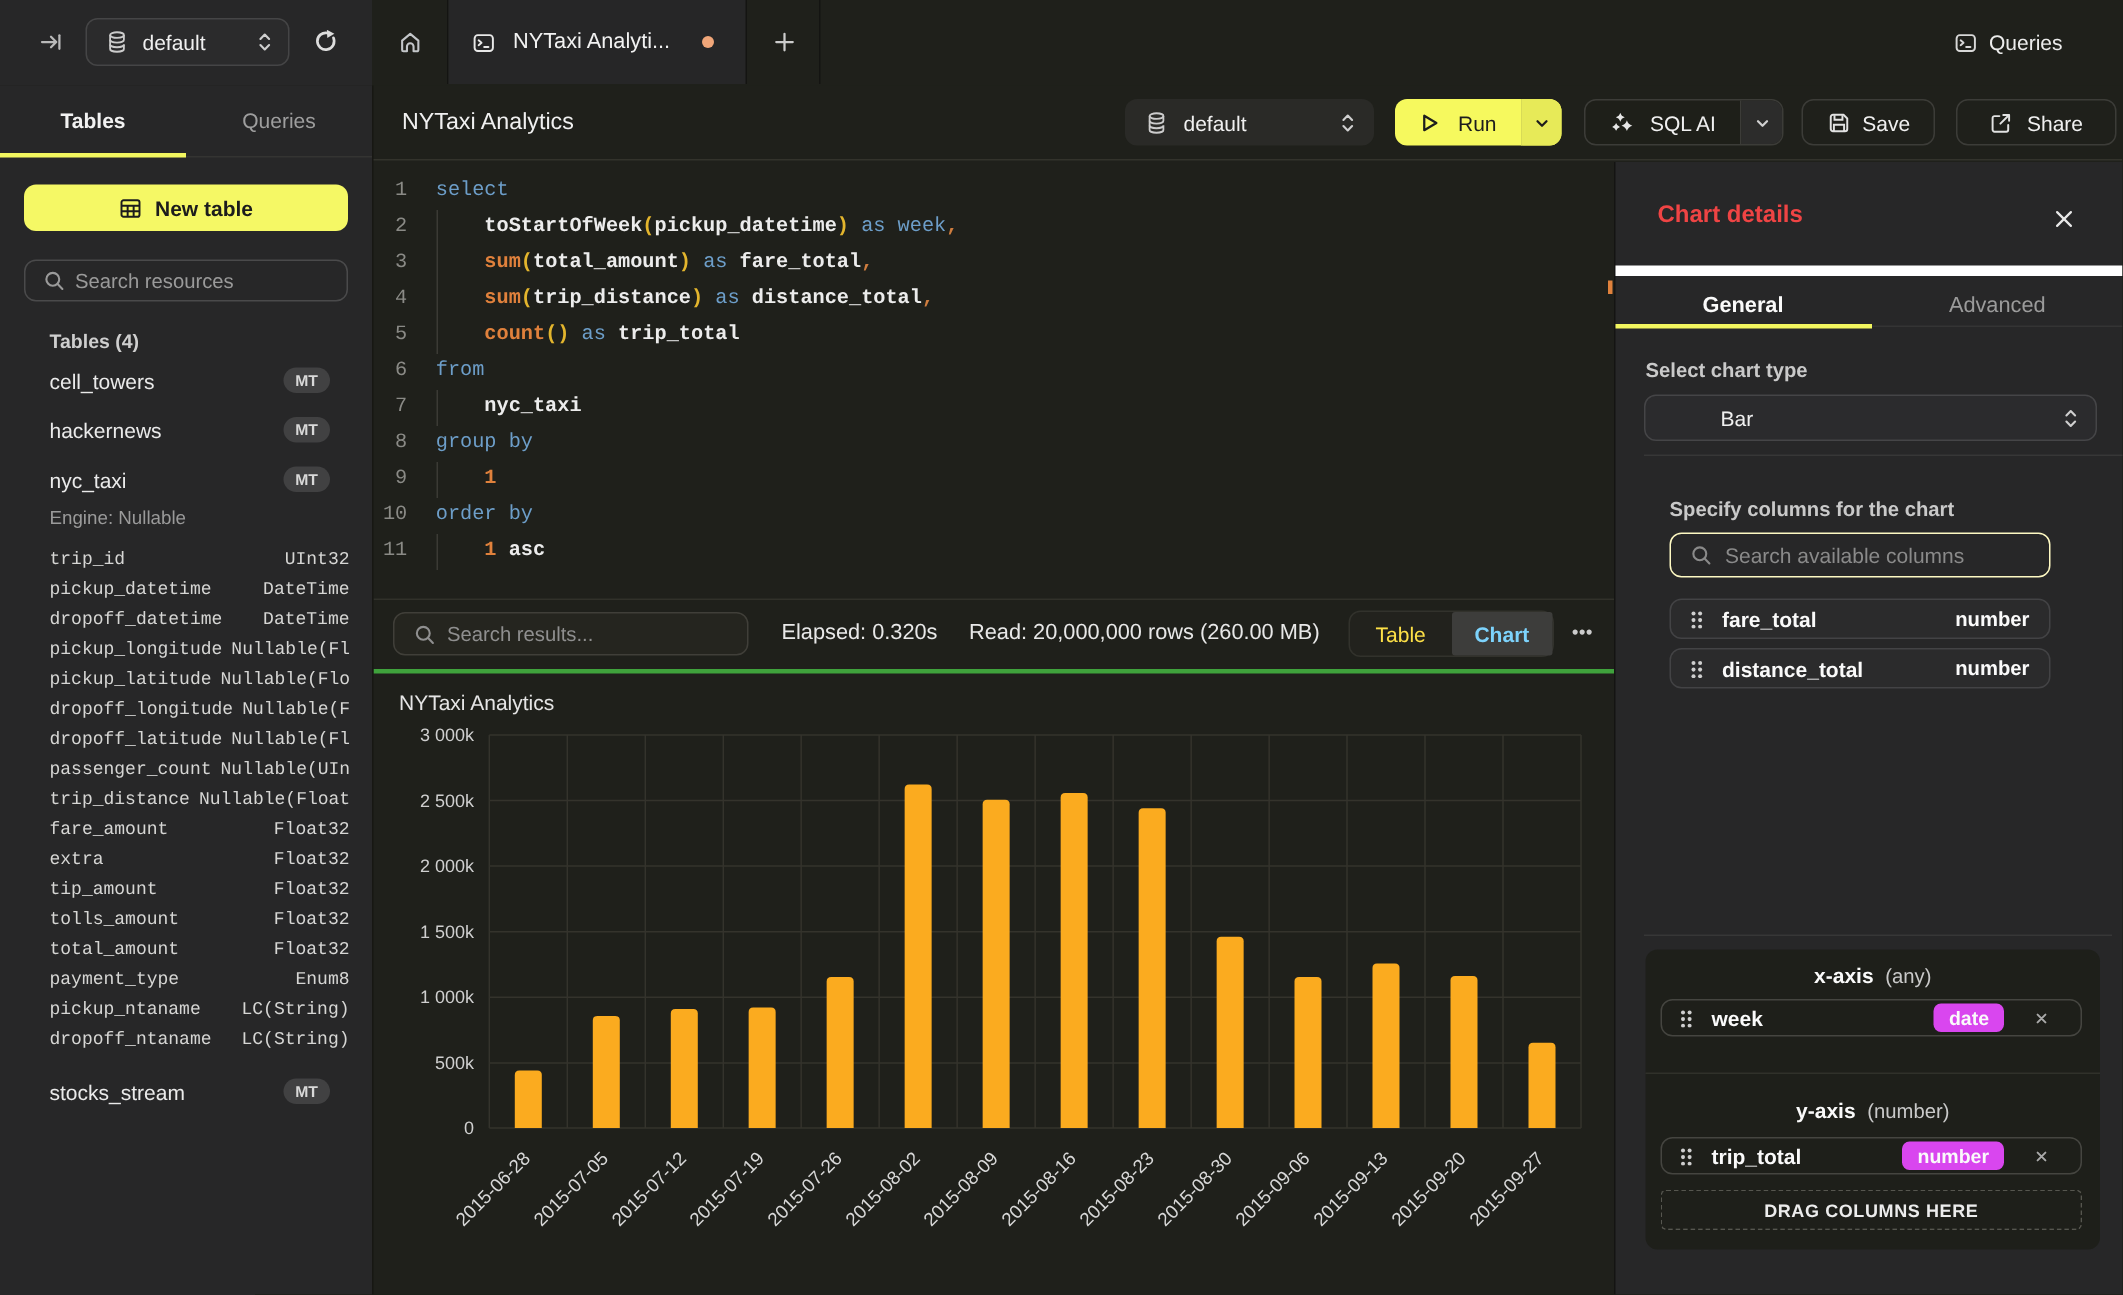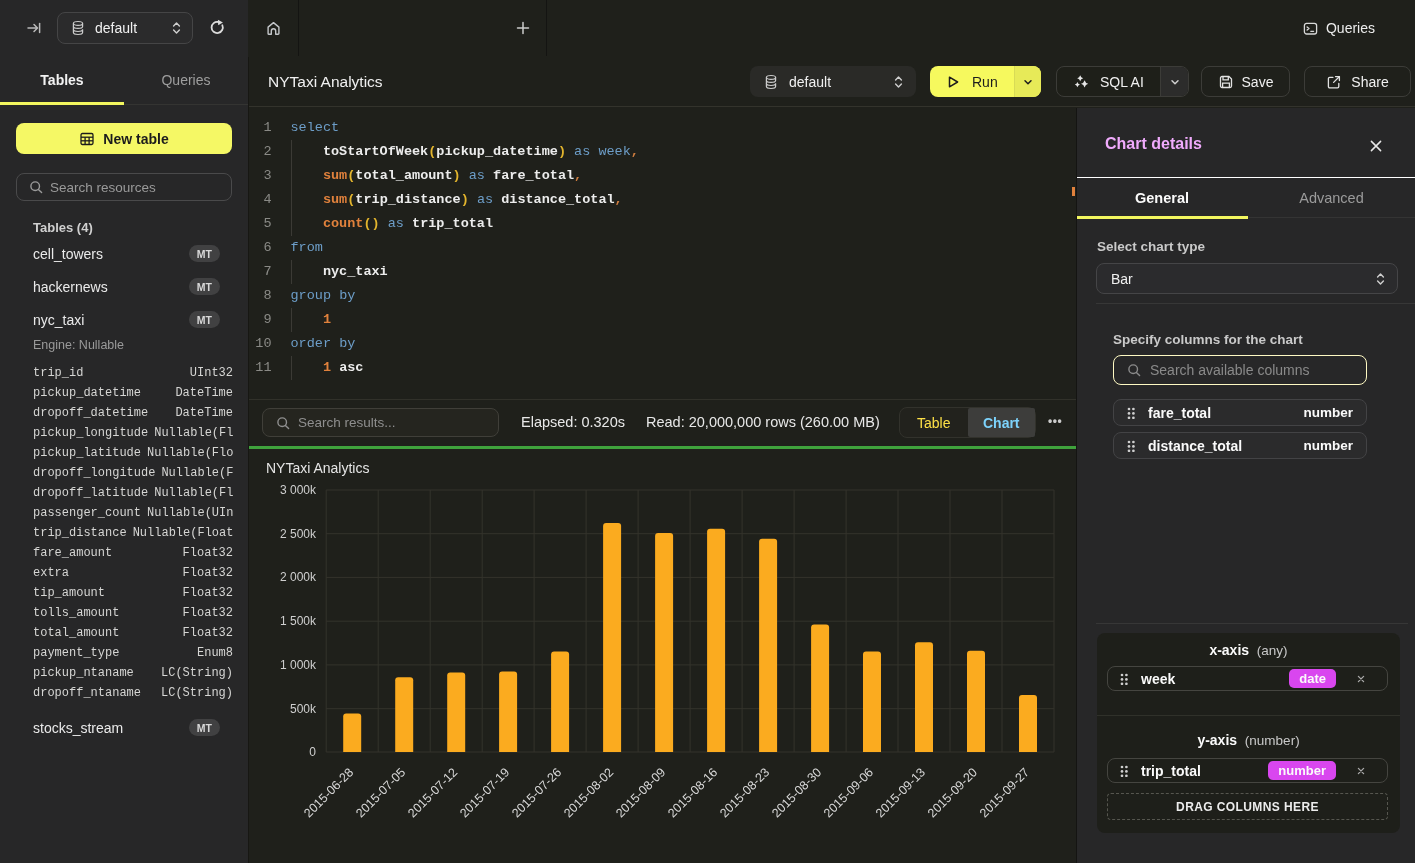--- a/index.html
+++ b/index.html
@@ -77,28 +77,28 @@
 #seg .s2 { flex:1; display:flex; align-items:center; justify-content:center; background:#3d3d3b; border-radius:2px; color:#7dd3fc; font-size:14px; font-weight:600; }
 #dots3 { position:absolute; left:799px; top:14px; color:#cccccc; font-size:12px; letter-spacing:0.5px; font-weight:700; }
 #greenline { position:absolute; left:1px; top:338px; width:100%; height:3px; background:#3fa23c; }
 
 
 #chart { position:absolute; left:1px; top:342px; width:100%; height:413px; background:#1f201b; }
 #chtitle { position:absolute; left:17px; top:10px; color:#e5e5e5; font-size:14px; }
 
 
 #rpanel { position:absolute; left:1076px; top:108px; width:339px; height:755px; background:#272728; border-left:1px solid #141412; }
-#rp-title { position:absolute; left:28px; top:27px; color:#f0abfc; font-size:16px; font-weight:700; }
+#rp-title { position:absolute; left:28px; top:27px; color:#ef4444; font-size:16px; font-weight:700; }
 #rp-x { position:absolute; left:292px; top:31px; }
-#rp-tabs { position:absolute; left:0; top:69px; width:100%; height:41px; border-top:1px solid #ffffff; border-bottom:1px solid #343434; }
+#rp-tabs { position:absolute; left:0; top:69px; width:100%; height:41px; border-top:7px solid #ffffff; border-bottom:1px solid #343434; }
 #rp-tabs .g { position:absolute; left:0; width:170px; text-align:center; top:12px; color:#fafafa; font-size:14.5px; font-weight:600; }
 #rp-tabs .a { position:absolute; left:170px; width:169px; text-align:center; top:12px; color:#9b9b9b; font-size:14.5px; }
 #rp-tabs .ul { position:absolute; left:0; bottom:-2px; width:171px; height:3px; background:#f2f65f; }
 #rp-sel-label { position:absolute; left:20px; top:131px; color:#c9c9c9; font-size:13.5px; font-weight:600; }
-#rp-select { position:absolute; left:19px; top:155px; width:302px; height:31px; border:1px solid #454547; border-radius:8px; background:#2b2b2d; display:flex; align-items:center; color:#f0f0f0; font-size:14px; }
+#rp-select { position:absolute; left:19px; top:155px; width:302px; height:31px; border:1px solid #454547; border-radius:8px; background:#2b2b2d; display:flex; align-items:center; color:#f0f0f0; font-size:14px;padding-left:36px; }
 #rp-div1 { position:absolute; left:19px; top:195px; width:320px; height:1px; background:#373737; }
 #rp-cols-label { position:absolute; left:36px; top:224px; color:#c9c9c9; font-size:13.5px; font-weight:600; }
 #rp-search { position:absolute; left:36px; top:247px; width:254px; height:30px; border:1px solid #fef9c3; border-radius:8px; display:flex; align-items:center; color:#8a8a8a; font-size:14px; }
 #rp-search svg { margin:0 9px 0 13px; }
 .colitem { position:absolute; left:36px; width:254px; height:27px; background:#2b2b2c; border:1px solid #434345; border-radius:8px; display:flex; align-items:center; }
 .colitem svg { margin:0 12px 0 13px; }
 .colitem .nm { color:#fafafa; font-size:14px; font-weight:600; }
 .colitem .tp { margin-left:auto; margin-right:13px; color:#fafafa; font-size:13.5px; font-weight:700; }
 #rp-div2 { position:absolute; left:19px; top:515px; width:312px; height:1px; background:#373737; }
 #axes { position:absolute; left:20px; top:525px; width:303px; height:200px; background:#1e1f1a; border-radius:8px; }
@@ -142,20 +142,33 @@
     <div class="abs" style="left:209px;top:19px;"><svg width="17" height="17" viewBox="0 0 17 17" style="">
             <path d="M9.4 3.0A5.6 5.6 0 1 0 13.3 6.2" stroke="#dddddd" stroke-width="1.8" fill="none" stroke-linecap="round"></path>
             <path d="M8.9 0.8L13.9 3.5L9.2 6.3Z" fill="#dddddd"></path>
           </svg></div>
   </div>
   <div id="homecell">
         <svg width="15" height="15" viewBox="0 0 15 15" style="">
           <path d="M2.1 6.1L7.5 1.6L12.9 6.1V12.4a0.8 0.8 0 0 1-.8.8H9.7V10a2.2 2.2 0 0 0-4.4 0v3.2H2.9a0.8 0.8 0 0 1-.8-.8Z" stroke="#c3c6c9" stroke-width="1.4" fill="none" stroke-linejoin="round"></path>
         </svg>
       </div>
+  <div id="tab">
+    <span style="margin-left:16px;display:flex;">
+          <svg width="15" height="15" viewBox="0 0 15 15" style="">
+            <g stroke="#e8e8e8" stroke-width="1.3" fill="none">
+              <rect x="1.4" y="2.4" width="12.2" height="10.6" rx="2.2"></rect>
+              <path d="M4.1 5.9l1.9 1.6-1.9 1.6" stroke-linecap="round" stroke-linejoin="round"></path>
+              <line x1="7.8" y1="10.3" x2="10.6" y2="10.3" stroke-linecap="round"></line>
+            </g>
+          </svg>
+        </span>
+    <span class="title">NYTaxi Analyti...</span>
+    <span class="dot"></span>
+  </div>
   <div id="pluscell">
         <svg width="16" height="16" viewBox="0 0 16 16" style="">
           <path d="M8 2.5v11M2.5 8h11" stroke="#cccccc" stroke-width="1.5" stroke-linecap="round"></path>
         </svg>
       </div>
   <div id="queries">
         <svg width="15" height="15" viewBox="0 0 15 15" style="">
           <g stroke="#d8d8d8" stroke-width="1.3" fill="none">
             <rect x="1.4" y="2.4" width="12.2" height="10.6" rx="2.2"></rect>
             <path d="M4.1 5.9l1.9 1.6-1.9 1.6" stroke-linecap="round" stroke-linejoin="round"></path>

